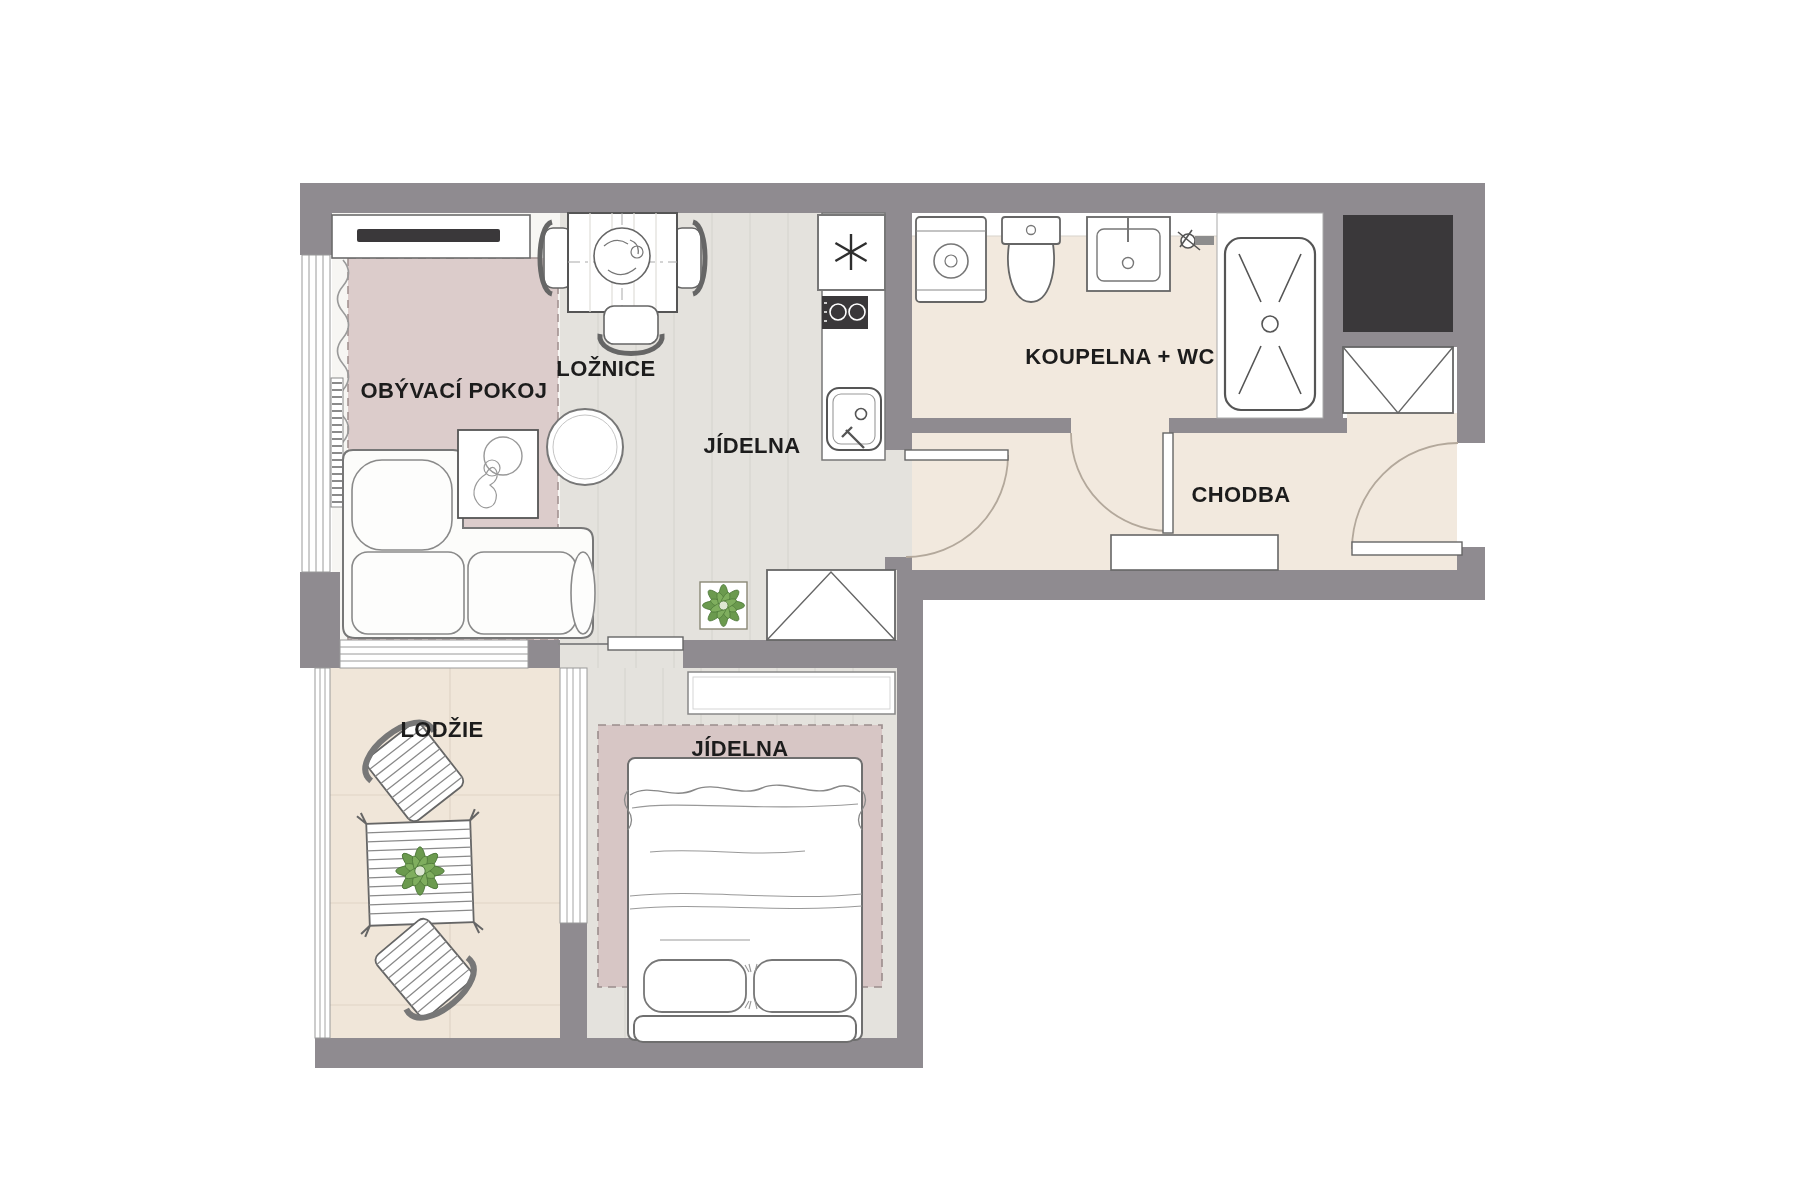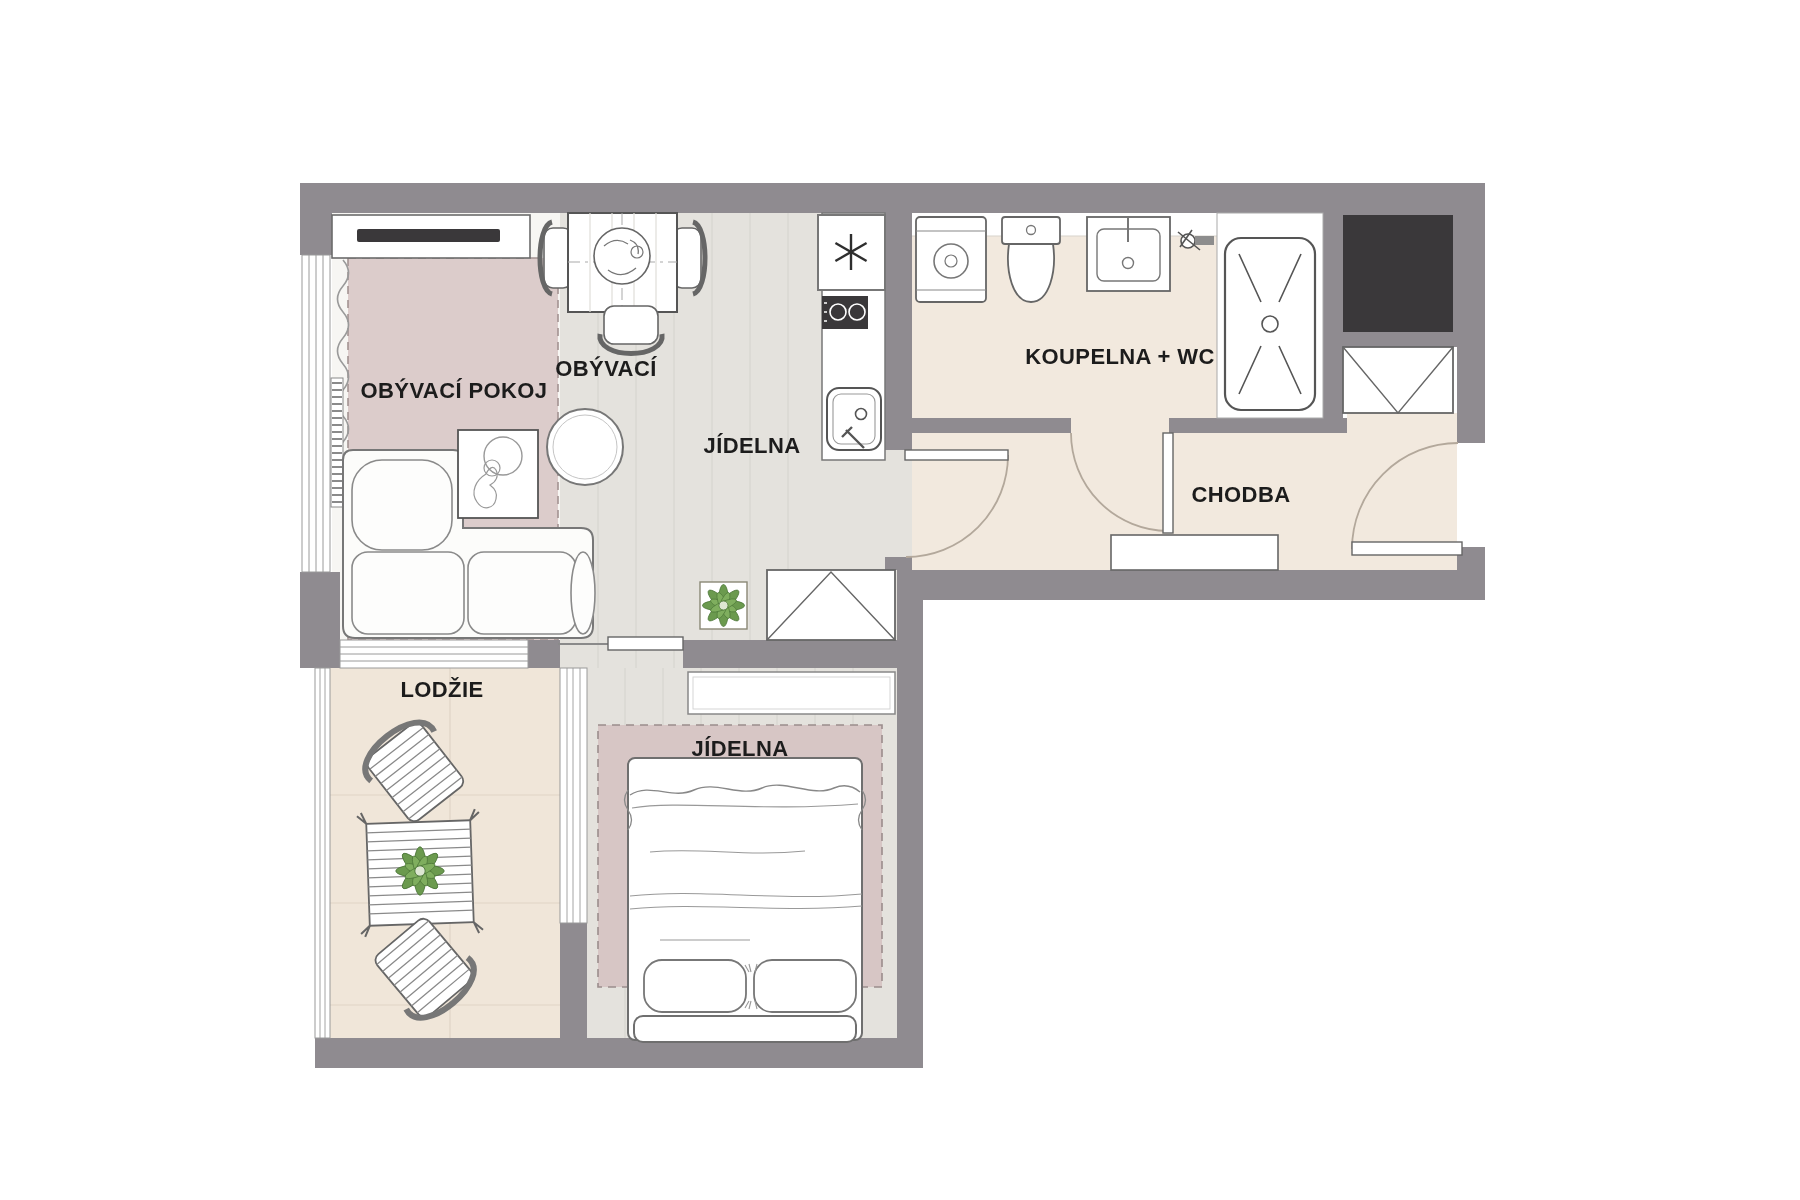--- a/index.html
+++ b/index.html
@@ -260,20 +260,20 @@
       <path d="M650,852 C700,847 745,857 805,851 M630,896 C700,888 780,902 862,894 M630,909 C700,902 780,913 862,906 M660,940 h90" fill="none" stroke="#999" stroke-width="1.1"></path>
       <rect x="644" y="960" width="102" height="52" rx="18" fill="#fff" stroke="#777" stroke-width="1.8"></rect>
       <rect x="754" y="960" width="102" height="52" rx="18" fill="#fff" stroke="#777" stroke-width="1.8"></rect>
       <path d="M749,964 l2,8 m-6,-7 l4,7 m8,-8 l-2,8 M749,1009 l2,-8 m-6,7 l4,-7 m8,8 l-2,-8" stroke="#999" stroke-width="1.1" fill="none"></path>
       <rect x="634" y="1016" width="222" height="26" rx="9" fill="#fff" stroke="#6f6f6f" stroke-width="2"></rect>
     </g>
   </g>
 </svg>
 
   <div class="lbl" style="left:454px;top:391px">OBÝVACÍ POKOJ</div>
-  <div class="lbl" style="left:606px;top:369px">OBÝVACÍ</div>
+  <div class="lbl" style="left:606px;top:369px">LOŽNICE</div>
   <div class="lbl" style="left:752px;top:446px">JÍDELNA</div>
   <div class="lbl" style="left:1120px;top:357px">KOUPELNA + WC</div>
   <div class="lbl" style="left:1241px;top:495px">CHODBA</div>
-  <div class="lbl" style="left:442px;top:690px">LODŽIE</div>
+  <div class="lbl" style="left:442px;top:730px">LODŽIE</div>
   <div class="lbl" style="left:740px;top:749px">JÍDELNA</div>
 
 </div>
 
 </body></html>

